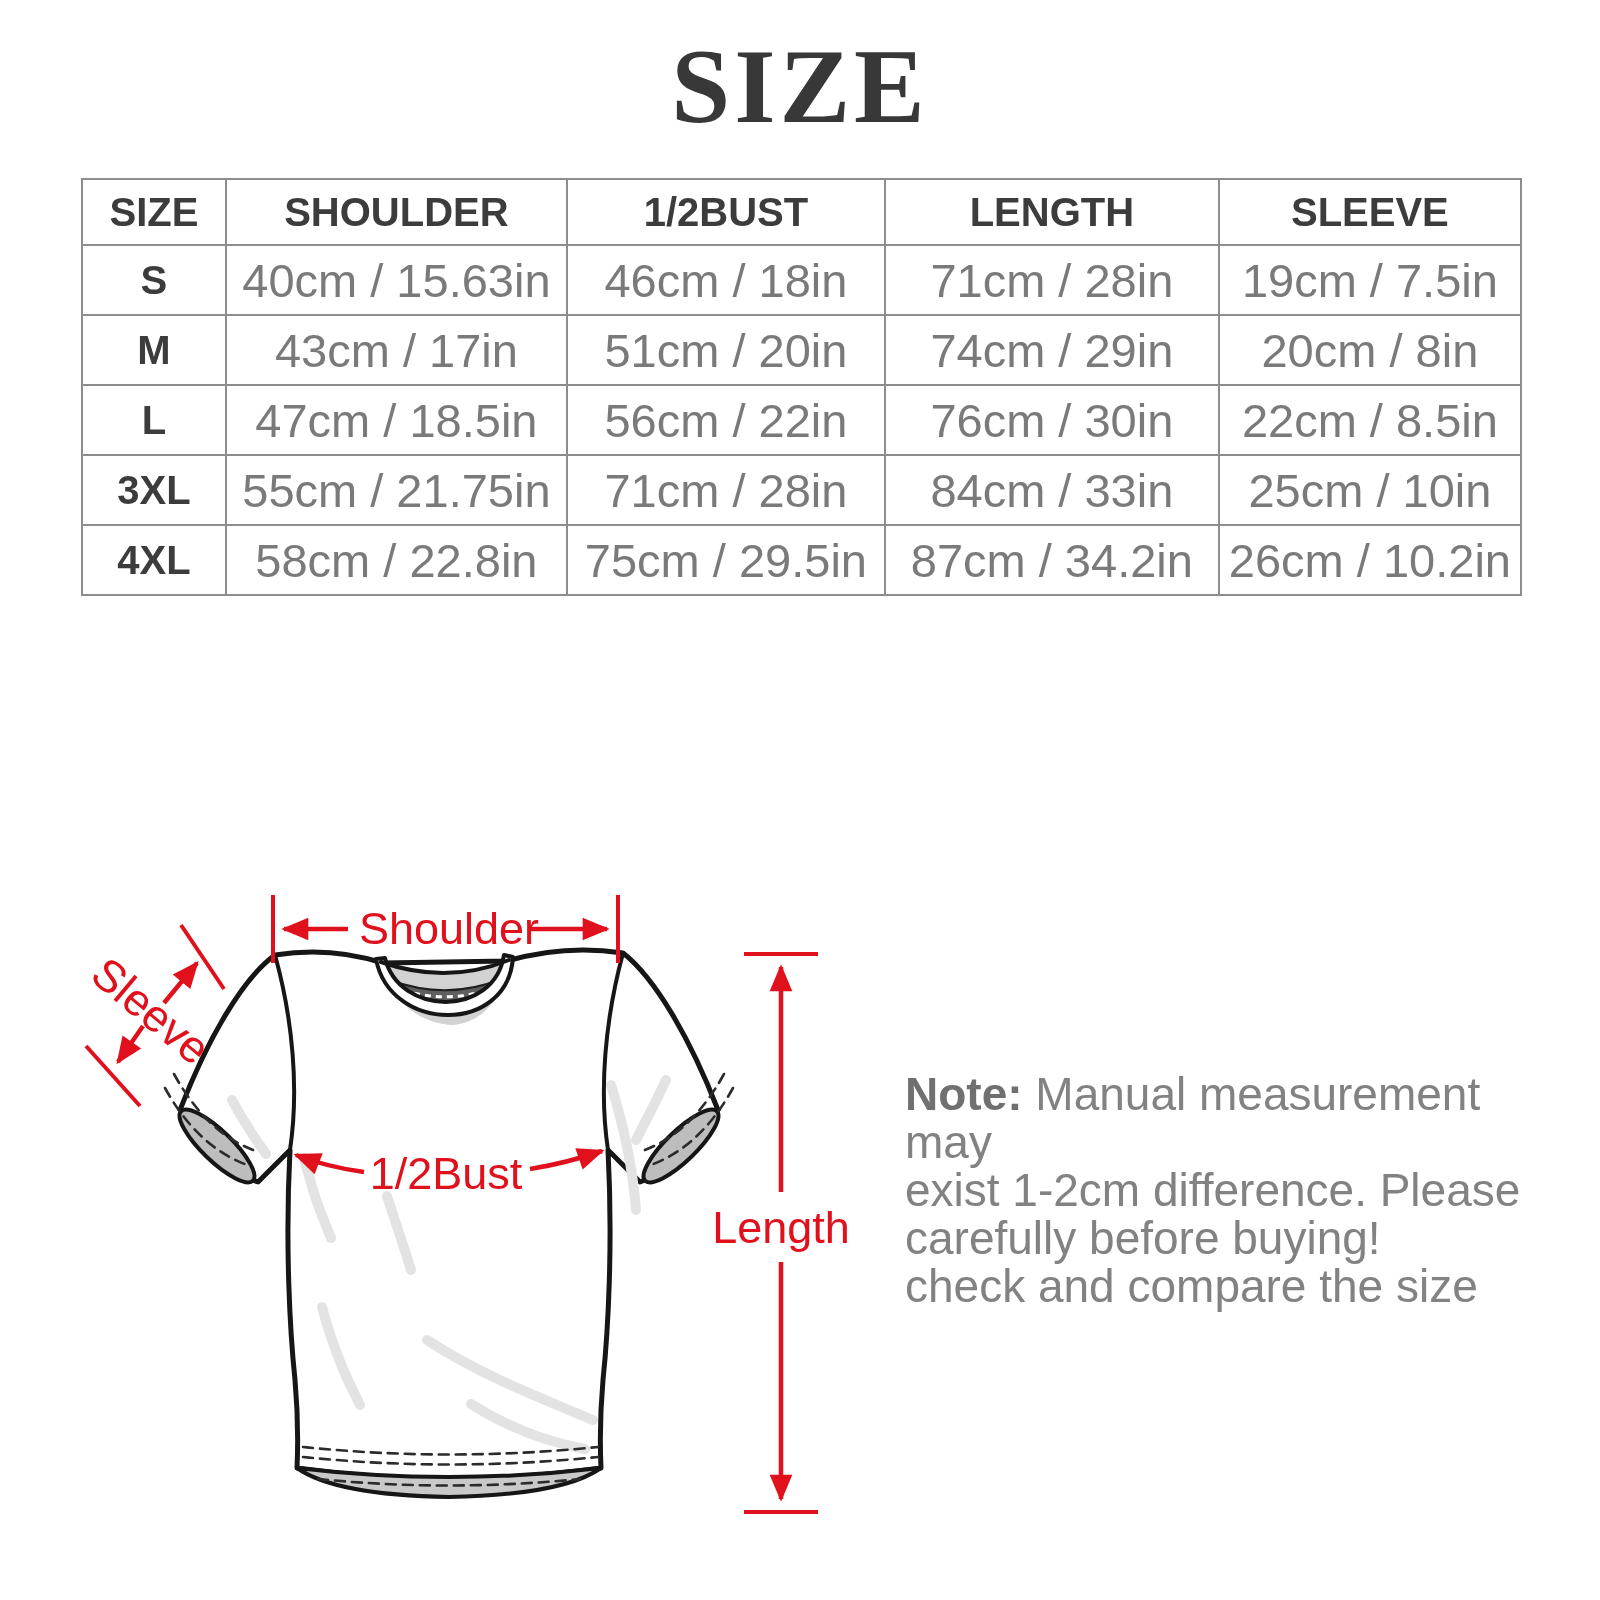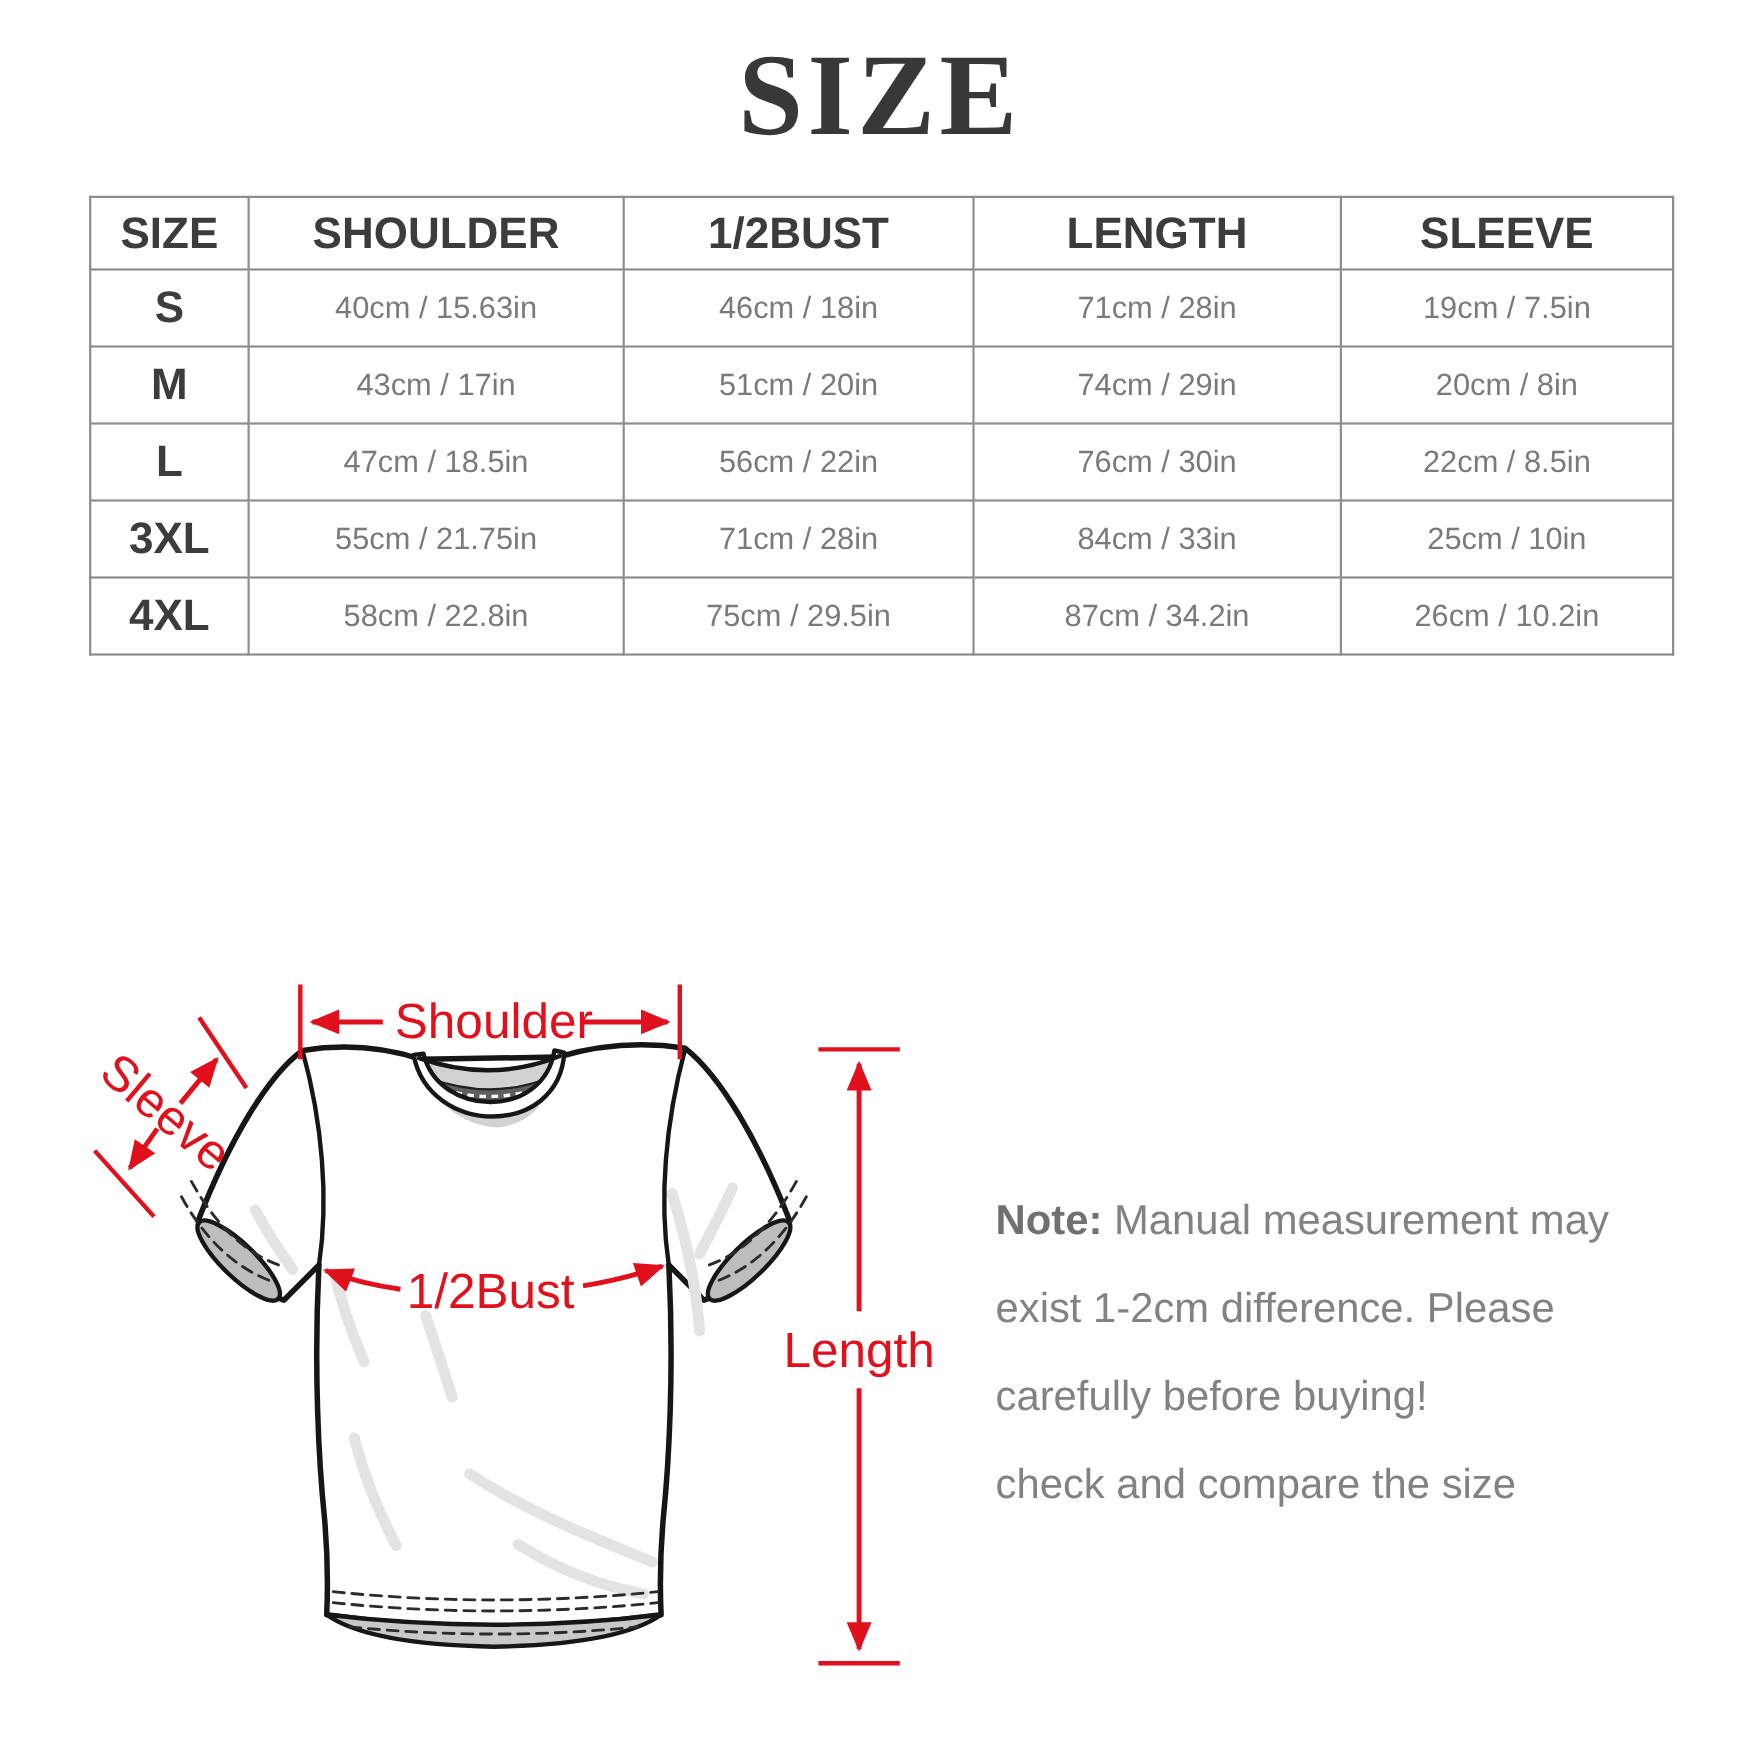--- a/index.html
+++ b/index.html
@@ -44,21 +44,21 @@
     color: var(--header-text, #3c3c3c);
   }
   .size-table tbody th {
     height: 68px;
     font-size: 40px;
     font-weight: bold;
     color: var(--header-text, #3c3c3c);
   }
   .size-table tbody td {
     height: 68px;
-    font-size: 28px;
+    font-size: 47px;
     font-weight: normal;
     color: var(--cell-text, #7a7a7a);
   }
 
   
   svg.diagram { position: absolute; left: 0; top: 0; width: 1600px; height: 1600px; }
 
   .shirt-body  { fill: #ffffff; stroke: #161616; stroke-width: 5; stroke-linejoin: round; }
   .shirt-line  { fill: none; stroke: #161616; stroke-width: 4; stroke-linecap: round; }
   .stitch      { fill: none; stroke: #2b2b2b; stroke-width: 2.6; stroke-dasharray: 10 7; stroke-linecap: round; }
@@ -74,21 +74,21 @@
   .red-label {
     fill: var(--accent-red, #e0111c);
     font-family: "Liberation Sans", sans-serif;
     font-size: 45px;
   }
   #arw path { fill: var(--accent-red, #e0111c); }
 
   
   .note {
     position: absolute; left: 905px; top: 1070px; width: 640px;
-    font-size: 38px; line-height: 80px;
+    font-size: 46px; line-height: 48px;
     color: var(--note-text, #828282);
   }
   .note .note-label { font-weight: bold; color: var(--note-label, #707070); }
 </style>
 </head>
 <body>
 
 <div id="page">
 
   <div class="page-title">SIZE</div>

